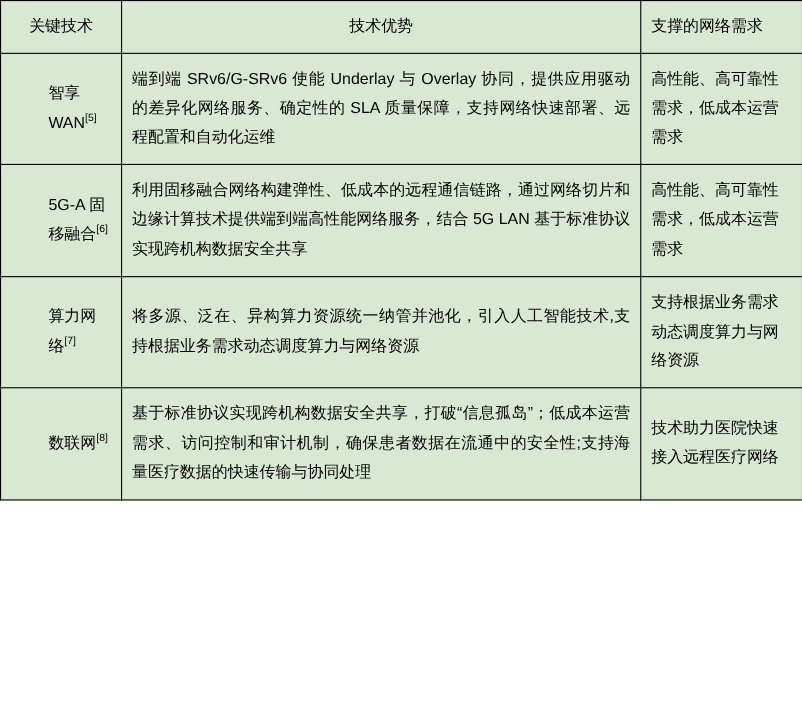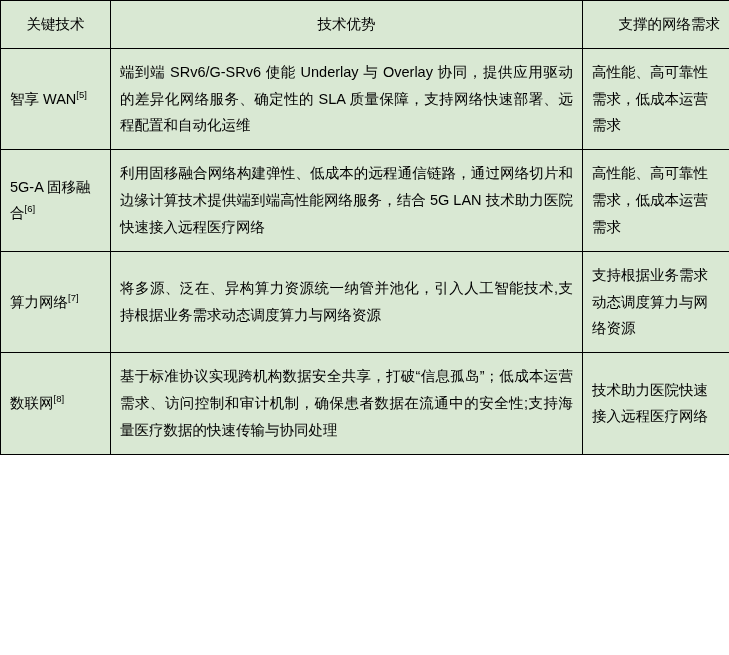--- a/index.html
+++ b/index.html
@@ -44,29 +44,30 @@
   td.col-adv {
     text-align: justify;
     text-justify: inter-ideograph;
     margin-top: 28px;
   }
   tr.head td {
     text-align: center;
     vertical-align: middle;
   }
   tr.head td.col-need {
-    text-align: right;
+    text-align: left;
   }
   .sup {
     font-size: 9.5px;
     vertical-align: super;
     line-height: 0;
   }
   .cell-inner {
     display: block;
+    margin-left: 34px;
   }
 </style>
 </head>
 <body>
 
 <div class="table-wrap">
   <table class="tech-table">
     <colgroup>
       <col class="c-key">
       <col class="c-adv">
@@ -84,21 +85,21 @@
             <span class="cell-inner"><span>智享 WAN</span><span class="sup">[5]</span></span>
           </td>
         <td class="col-adv">端到端 SRv6/G-SRv6 使能 Underlay 与 Overlay 协同，提供应用驱动的差异化网络服务、确定性的 SLA 质量保障，支持网络快速部署、远程配置和自动化运维</td>
         <td class="col-need">高性能、高可靠性需求，低成本运营需求</td>
       </tr>
 
       <tr>
         <td class="col-key">
             <span class="cell-inner"><span>5G-A 固移融合</span><span class="sup">[6]</span></span>
           </td>
-        <td class="col-adv">利用固移融合网络构建弹性、低成本的远程通信链路，通过网络切片和边缘计算技术提供端到端高性能网络服务，结合 5G LAN 技术助力医院快速接入远程医疗网络</td>
+        <td class="col-adv">利用固移融合网络构建弹性、低成本的远程通信链路，通过网络切片和边缘计算技术提供端到端高性能网络服务，结合 5G LAN 基于标准协议实现跨机构数据安全共享</td>
         <td class="col-need">高性能、高可靠性需求，低成本运营需求</td>
       </tr>
 
       <tr>
         <td class="col-key">
             <span class="cell-inner"><span>算力网络</span><span class="sup">[7]</span></span>
           </td>
         <td class="col-adv">将多源、泛在、异构算力资源统一纳管并池化，引入人工智能技术,支持根据业务需求动态调度算力与网络资源</td>
         <td class="col-need">支持根据业务需求动态调度算力与网络资源</td>
       </tr>

